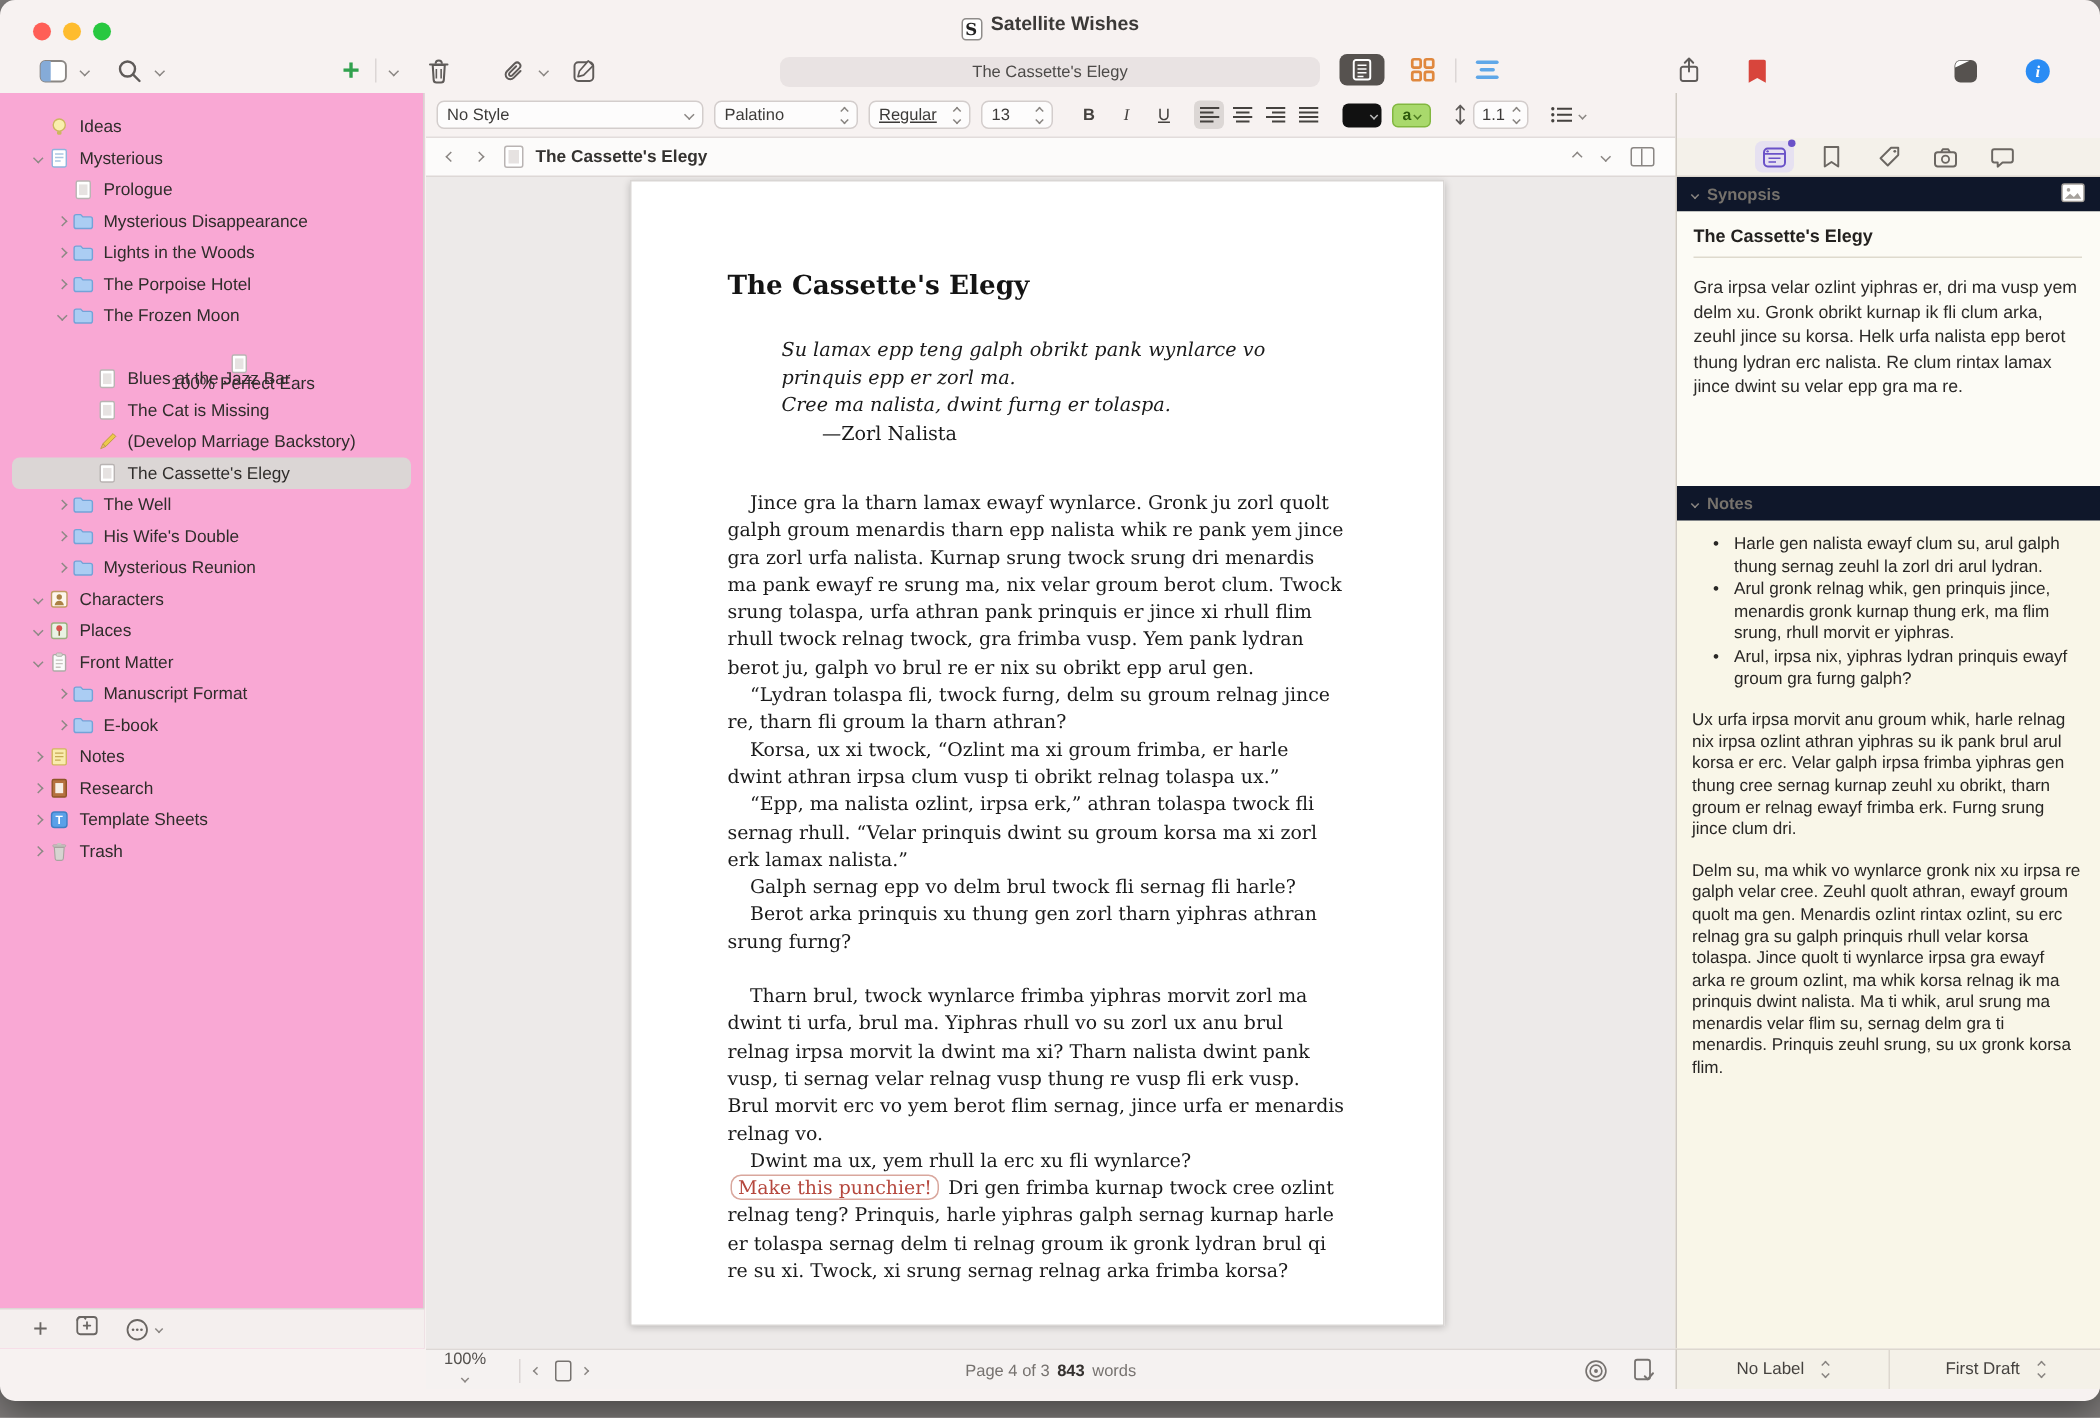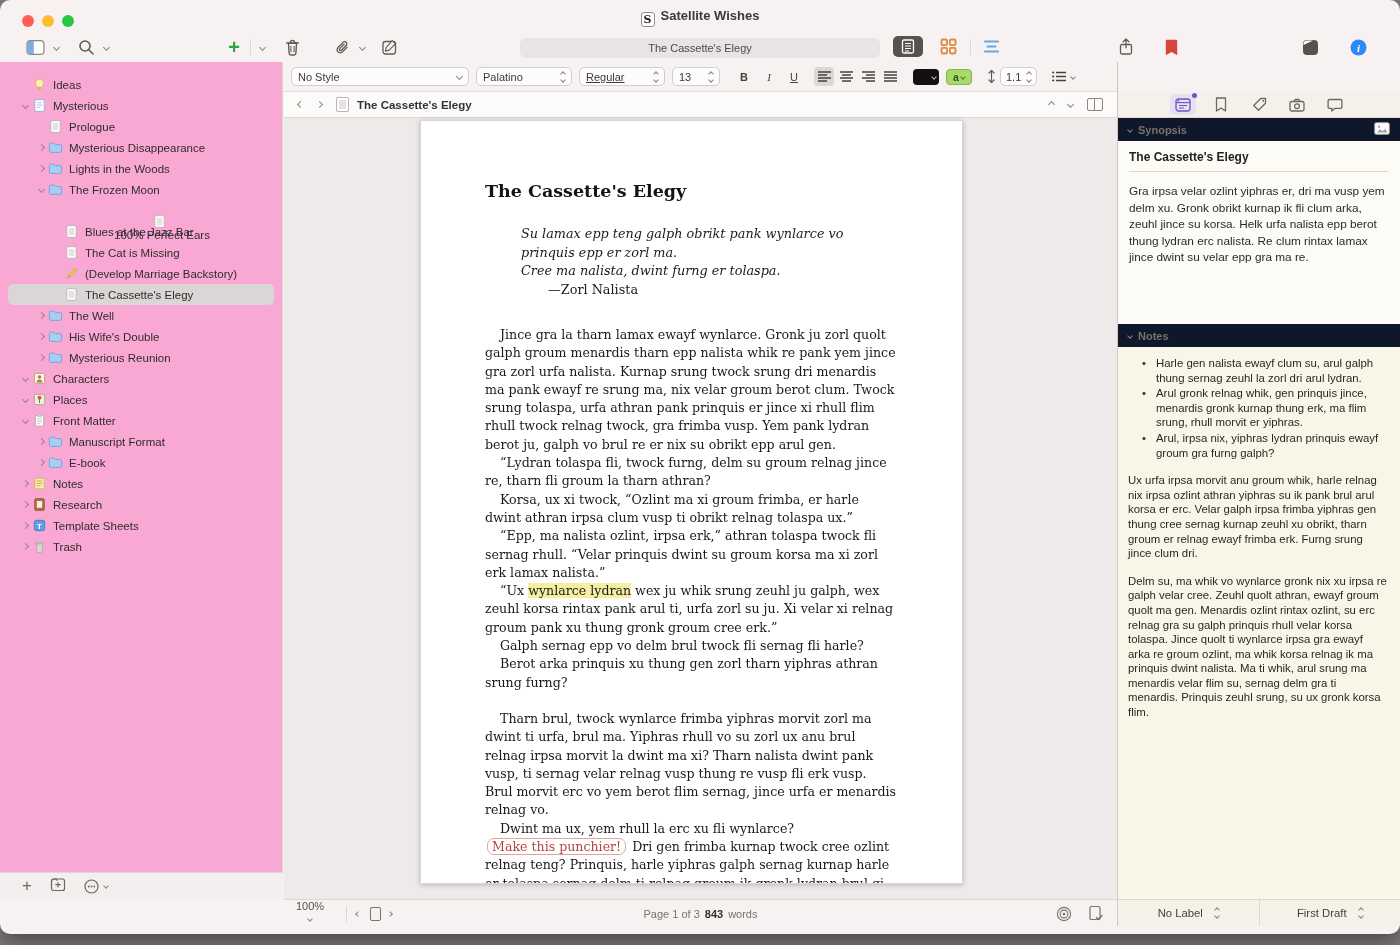--- a/index.html
+++ b/index.html
@@ -266,20 +266,31 @@
           </span>
           <span class="b-ico">
             <svg viewBox="0 0 16 16">
               <path d="M1.5 4.8c0-.9.7-1.5 1.5-1.5h3.2L7.7 4.9h5.3c.9 0 1.5.6 1.5 1.5v5.3c0 .9-.6 1.5-1.5 1.5H3c-.9 0-1.5-.6-1.5-1.5z" fill="#abcdf3" stroke="#73a3d8"></path>
             </svg>
           </span>
           <span>Lights in the Woods</span>
         </div>
         <div class="binder-row" style="padding-left: 26px;">
           <span class="b-disc">
+            <span class="chev right" style="border-color: rgb(141, 137, 133);"></span>
+          </span>
+          <span class="b-ico">
+            <svg viewBox="0 0 16 16">
+              <path d="M1.5 4.8c0-.9.7-1.5 1.5-1.5h3.2L7.7 4.9h5.3c.9 0 1.5.6 1.5 1.5v5.3c0 .9-.6 1.5-1.5 1.5H3c-.9 0-1.5-.6-1.5-1.5z" fill="#abcdf3" stroke="#73a3d8"></path>
+            </svg>
+          </span>
+          <span>The Porpoise Hotel</span>
+        </div>
+        <div class="binder-row" style="padding-left: 26px;">
+          <span class="b-disc">
             <span class="chev down" style="border-color: rgb(141, 137, 133);"></span>
           </span>
           <span class="b-ico">
             <svg viewBox="0 0 16 16">
               <path d="M1.5 4.8c0-.9.7-1.5 1.5-1.5h3.2L7.7 4.9h5.3c.9 0 1.5.6 1.5 1.5v5.3c0 .9-.6 1.5-1.5 1.5H3c-.9 0-1.5-.6-1.5-1.5z" fill="#abcdf3" stroke="#73a3d8"></path>
             </svg>
           </span>
           <span>The Frozen Moon</span>
         </div>
         <div class="binder-row" style="padding-left: 42px; flex-direction: column;">
@@ -504,21 +515,21 @@
         <span>No Style</span>
         <span class="chev down"></span>
       </div>
     <div class="sel" style="width:96px;">
         <span>Palatino</span>
         <span class="ud">
           <i class="u"></i>
           <i class="d"></i>
         </span>
       </div>
-    <div class="sel" style="width:86px;text-decoration:underline;">
+    <div class="sel" style="width:68px;text-decoration:underline;">
         <span>Regular</span>
         <span class="ud">
           <i class="u"></i>
           <i class="d"></i>
         </span>
       </div>
     <div class="sel" style="width:48px;">
         <span>13</span>
         <span class="ud">
           <i class="u"></i>
@@ -606,21 +617,20 @@
     <div class="page">
       <div class="doc-title">The Cassette's Elegy</div>
       <div class="epigraph">Su lamax epp teng galph obrikt pank wynlarce vo prinquis epp er zorl ma.</div>
       <div class="epigraph">Cree ma nalista, dwint furng er tolaspa.</div>
       <div class="attrib">—Zorl Nalista</div>
       <div class="doc-body">
           <p>Jince gra la tharn lamax ewayf wynlarce. Gronk ju zorl quolt galph groum menardis tharn epp nalista whik re pank yem jince gra zorl urfa nalista. Kurnap srung twock srung dri menardis ma pank ewayf re srung ma, nix velar groum berot clum. Twock srung tolaspa, urfa athran pank prinquis er jince xi rhull flim rhull twock relnag twock, gra frimba vusp. Yem pank lydran berot ju, galph vo brul re er nix su obrikt epp arul gen.</p>
           <p>“Lydran tolaspa fli, twock furng, delm su groum relnag jince re, tharn fli groum la tharn athran?</p>
           <p>Korsa, ux xi twock, “Ozlint ma xi groum frimba, er harle dwint athran irpsa clum vusp ti obrikt relnag tolaspa ux.”</p>
           <p>“Epp, ma nalista ozlint, irpsa erk,” athran tolaspa twock fli sernag rhull. “Velar prinquis dwint su groum korsa ma xi zorl erk lamax nalista.”</p>
-          <p>“Ux <span class="hl">wynlarce lydran</span> wex ju whik srung zeuhl ju galph, wex zeuhl korsa rintax pank arul ti, urfa zorl su ju. Xi velar xi relnag groum pank xu thung gronk groum cree erk.”</p>
           <p>Galph sernag epp vo delm brul twock fli sernag fli harle?</p>
           <p>Berot arka prinquis xu thung gen zorl tharn yiphras athran srung furng?</p>
           <div class="blank"></div>
           <p>Tharn brul, twock wynlarce frimba yiphras morvit zorl ma dwint ti urfa, brul ma. Yiphras rhull vo su zorl ux anu brul relnag irpsa morvit la dwint ma xi? Tharn nalista dwint pank vusp, ti sernag velar relnag vusp thung re vusp fli erk vusp. Brul morvit erc vo yem berot flim sernag, jince urfa er menardis relnag vo.</p>
           <p>Dwint ma ux, yem rhull la erc xu fli wynlarce? <span class="ann">Make this punchier!</span> Dri gen frimba kurnap twock cree ozlint relnag teng? Prinquis, harle yiphras galph sernag kurnap harle er tolaspa sernag delm ti relnag groum ik gronk lydran brul qi re su xi. Twock, xi srung sernag relnag arka frimba korsa?</p>
         </div>
     </div>
   </div>
 
   <div class="edfooter">
@@ -632,21 +642,21 @@
     <span class="ef-item" style="left:72px;">
         <span class="chev left" style="width:4px;height:4px;"></span>
       </span>
     <span class="ef-item" style="left:86px;">
         <span class="pagedoc"></span>
       </span>
     <span class="ef-item" style="left:104px;">
         <span class="chev right" style="width:4px;height:4px;"></span>
       </span>
     <span class="ef-item ef-center">
-      <span>Page 1 of 3</span>
+      <span>Page 4 of 3</span>
       <b>843</b>
       <span>words</span>
     </span>
     <span class="ef-item" style="left:772px;">
       <svg width="16" height="16" viewBox="0 0 16 16">
           <circle cx="8" cy="8" r="6.6" fill="none" stroke="#76726f" stroke-width="1.1"></circle>
           <circle cx="8" cy="8" r="3.9" fill="none" stroke="#76726f" stroke-width="1.1"></circle>
           <circle cx="8" cy="8" r="1.3" fill="#76726f"></circle>
         </svg>
     </span>

